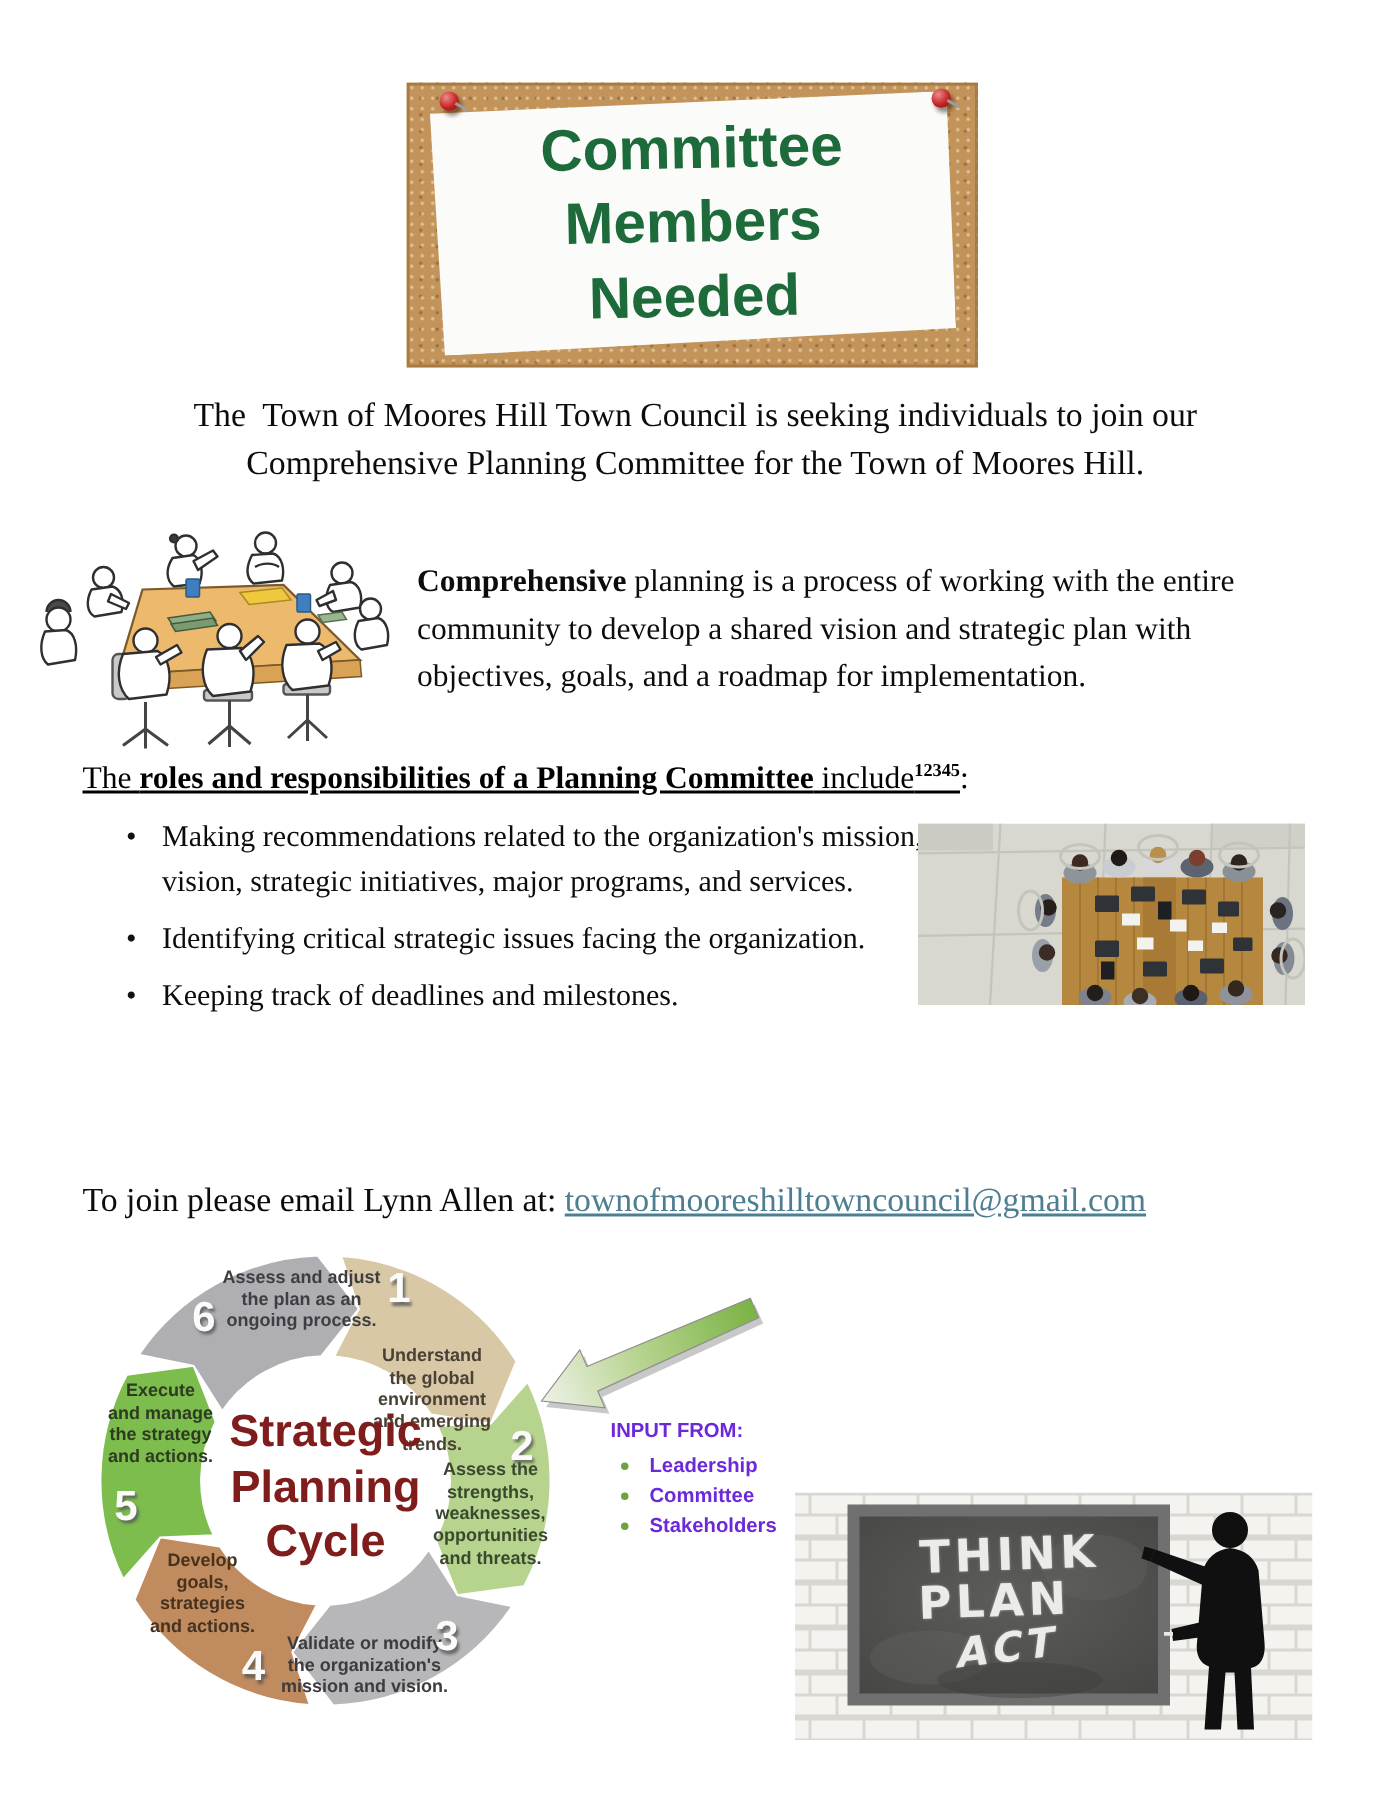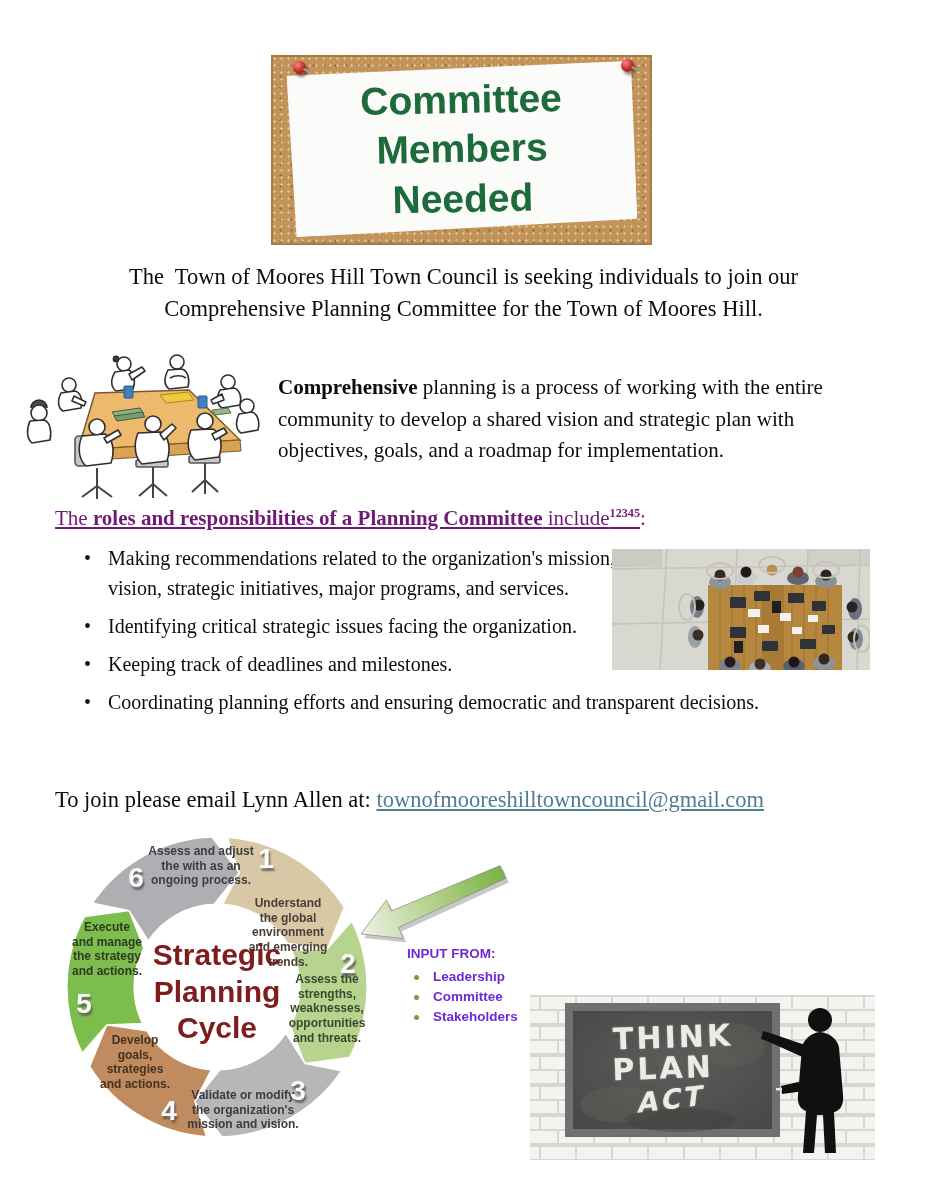--- a/index.html
+++ b/index.html
@@ -29,21 +29,21 @@
 
   
   .intro{position:absolute;left:0;top:261px;width:100%;padding:0 58px;box-sizing:border-box;
          text-align:center;font-size:22.5px;line-height:1.42;white-space:pre-wrap;}
 
   
   .clipart{position:absolute;left:12px;top:350px;width:250px;height:160px;}
   .comp{position:absolute;left:278px;top:372px;width:556px;font-size:21px;line-height:1.5;}
 
   
-  .roles{position:absolute;left:55px;top:506px;font-size:21px;color:#701a75;}
+  .roles{position:absolute;left:55px;top:506px;font-size:21px;color:#000000;}
   .roles-link{text-decoration:underline;cursor:pointer;}
   .roles sup{font-size:.58em;font-weight:700;}
 
   
   .bullets{position:absolute;left:82px;top:543px;width:760px;margin:0;padding:0;list-style:none;}
   .bullets li{position:relative;padding-left:26px;font-size:20px;line-height:30px;margin-bottom:8px;}
   .bullets li::before{content:"\2022";position:absolute;left:2px;top:0;font-size:20px;color:#111;}
   .bullets li.b1{width:540px;}
 
   
@@ -162,21 +162,20 @@
   </svg>
 
   <div class="comp"><b>Comprehensive</b><span> planning is a process of working with the entire community to develop a shared vision and strategic plan with objectives, goals, and a roadmap for implementation.</span></div>
 
   <div class="roles"><span class="roles-link"><span>The </span><b>roles and responsibilities of a Planning Committee</b><span> include</span><sup>12345</sup></span><span>:</span></div>
 
   <ul class="bullets">
     <li class="b1">Making recommendations related to the organization's mission, vision, strategic initiatives, major programs, and services.</li>
     <li>Identifying critical strategic issues facing the organization.</li>
     <li>Keeping track of deadlines and milestones.</li>
-    <li>Coordinating planning efforts and ensuring democratic and transparent decisions.</li>
   </ul>
 
   <svg class="photo" viewBox="0 0 258 121" aria-hidden="true">
     <rect width="258" height="121" fill="#d8d8d1"></rect>
     <rect x="0" y="0" width="50" height="18" fill="#cbcbc3"></rect>
     <rect x="196" y="0" width="62" height="16" fill="#d0cfc8"></rect>
     <path d="M55,0 L48,121 M125,0 L120,121 M196,0 L192,121 M248,0 L245,121 M0,20 L258,16 M0,75 L258,70" stroke="#c4c4bc" stroke-width="1.5" fill="none"></path>
     <rect x="96" y="36" width="134" height="85" fill="#b5873f"></rect>
     <path d="M108,36V121 M120,36V121 M132,36V121 M144,36V121 M168,36V121 M180,36V121 M192,36V121 M204,36V121 M216,36V121" stroke="#9c7030" stroke-width="1"></path>
     <rect x="150" y="36" width="22" height="85" fill="#a87a35"></rect>
@@ -274,21 +273,21 @@
 mission and vision.</div>
     <div class="seg-label l4 pre-line">Develop
 goals,
 strategies
 and actions.</div>
     <div class="seg-label l5 pre-line">Execute
 and manage
 the strategy
 and actions.</div>
     <div class="seg-label l6 pre-line">Assess and adjust
-the with as an
+the plan as an
 ongoing process.</div>
     <div class="seg-num n1">1</div>
     <div class="seg-num n2">2</div>
     <div class="seg-num n3">3</div>
     <div class="seg-num n4">4</div>
     <div class="seg-num n5">5</div>
     <div class="seg-num n6">6</div>
     <div class="cycle-center pre-line">Strategic
 Planning
 Cycle</div>

